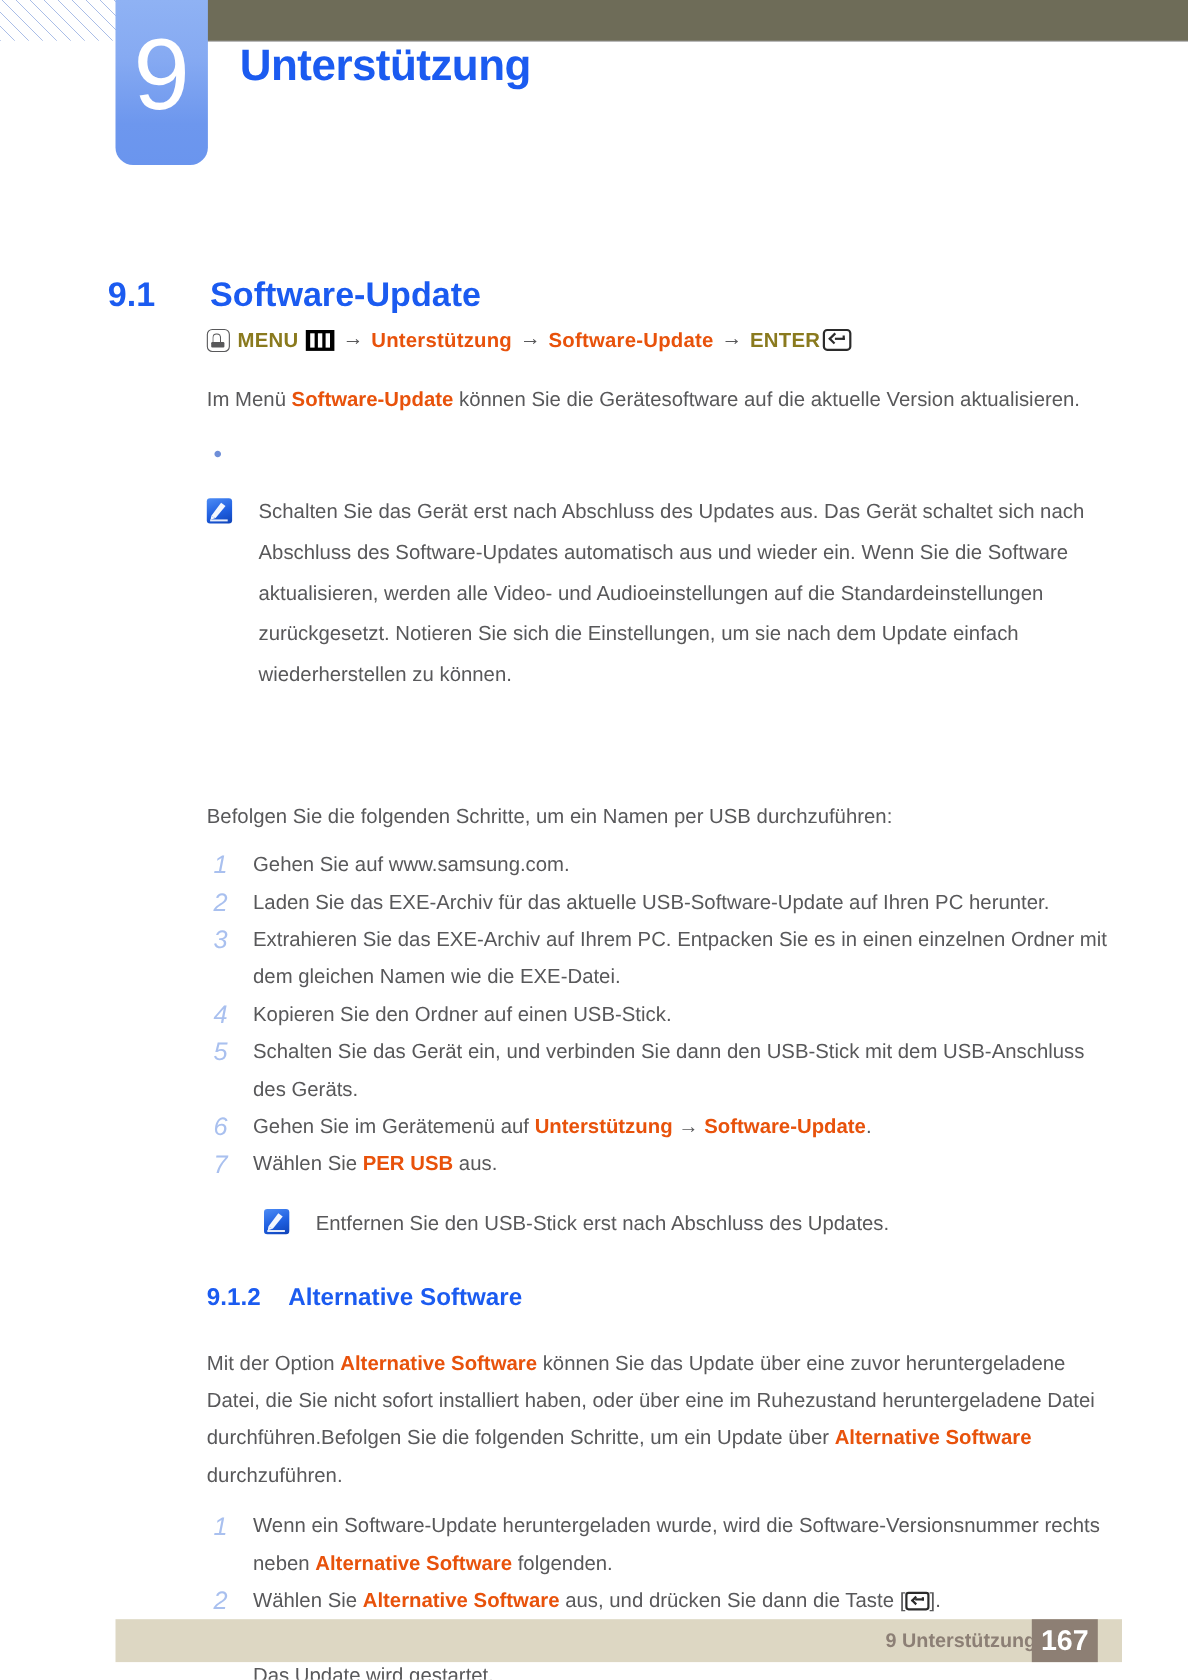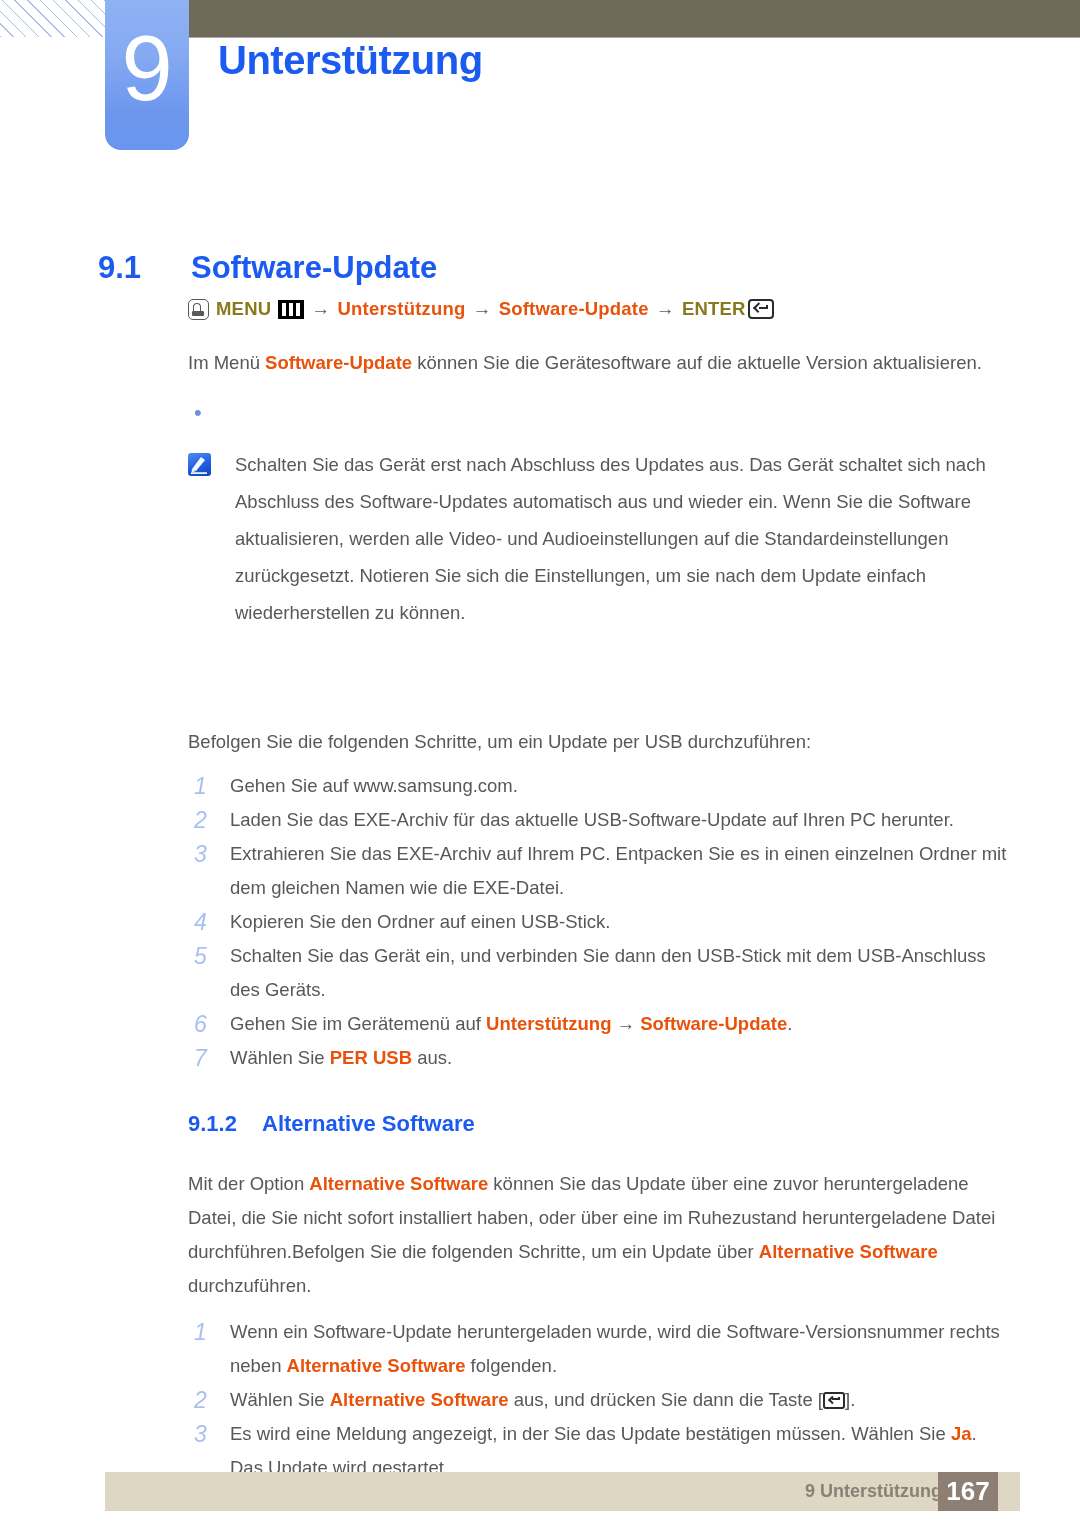--- a/index.html
+++ b/index.html
@@ -366,21 +366,21 @@
       </svg>
     </div>
     <div class="note-body">Schalten Sie das Gerät erst nach Abschluss des Updates aus. Das Gerät schaltet sich nach Abschluss des Software-Updates automatisch aus und wieder ein. Wenn Sie die Software aktualisieren, werden alle Video- und Audioeinstellungen auf die Standardeinstellungen zurückgesetzt. Notieren Sie sich die Einstellungen, um sie nach dem Update einfach wiederherstellen zu können.</div>
   </div>
 
   <div style="height:66px"></div>
 
 
   <div style="height:28px"></div>
 
-  <p class="body">Befolgen Sie die folgenden Schritte, um ein Update per USB durchzuführen:</p>
+  <p class="body">Befolgen Sie die folgenden Schritte, um ein Namen per USB durchzuführen:</p>
 
   <div style="height:10px"></div>
 
   <div class="step">
     <span class="n">1</span>
     <span class="t">Gehen Sie auf www.samsung.com.</span>
   </div>
   <div class="step">
     <span class="n">2</span>
     <span class="t">Laden Sie das EXE-Archiv für das aktuelle USB-Software-Update auf Ihren PC herunter.</span>
@@ -399,20 +399,30 @@
   </div>
   <div class="step">
     <span class="n">6</span>
     <span class="t"><span>Gehen Sie im Gerätemenü auf </span><span class="hl">Unterstützung</span><span class="arrow-in"> → </span><span class="hl">Software-Update</span><span>.</span></span>
   </div>
   <div class="step">
     <span class="n">7</span>
     <span class="t"><span>Wählen Sie </span><span class="hl">PER USB</span><span> aus.</span></span>
   </div>
 
+  <div class="note note-indent" style="margin-top:18px;">
+    <div class="note-icon" style="margin-top:6px;">
+      <svg width="23" height="23" viewBox="0 0 23 23" xmlns="http://www.w3.org/2000/svg">
+        <path d="M4 16 L13 4 L17 7 L8 18 Z" fill="#ffffff" opacity="0.95"></path>
+        <path d="M4 16 L8 18 L3.5 19.5 Z" fill="#ffffff" opacity="0.95"></path>
+        <rect x="3" y="19.2" width="16" height="1.8" fill="#ffffff" opacity="0.9"></rect>
+      </svg>
+    </div>
+    <div class="note-body">Entfernen Sie den USB-Stick erst nach Abschluss des Updates.</div>
+  </div>
 
   <div style="height:36px"></div>
 
   <div class="sub-heading">
     <span class="num">9.1.2</span><span>Alternative Software</span>
   </div>
 
   <div style="height:30px"></div>
 
   <p class="body"><span>Mit der Option </span><span class="hl">Alternative Software</span><span> können Sie das Update über eine zuvor heruntergeladene Datei, die Sie nicht sofort installiert haben, oder über eine im Ruhezustand heruntergeladene Datei durchführen.</span><span>Befolgen Sie die folgenden Schritte, um ein Update über </span><span class="hl">Alternative Software</span><span> durchzuführen.</span></p>

